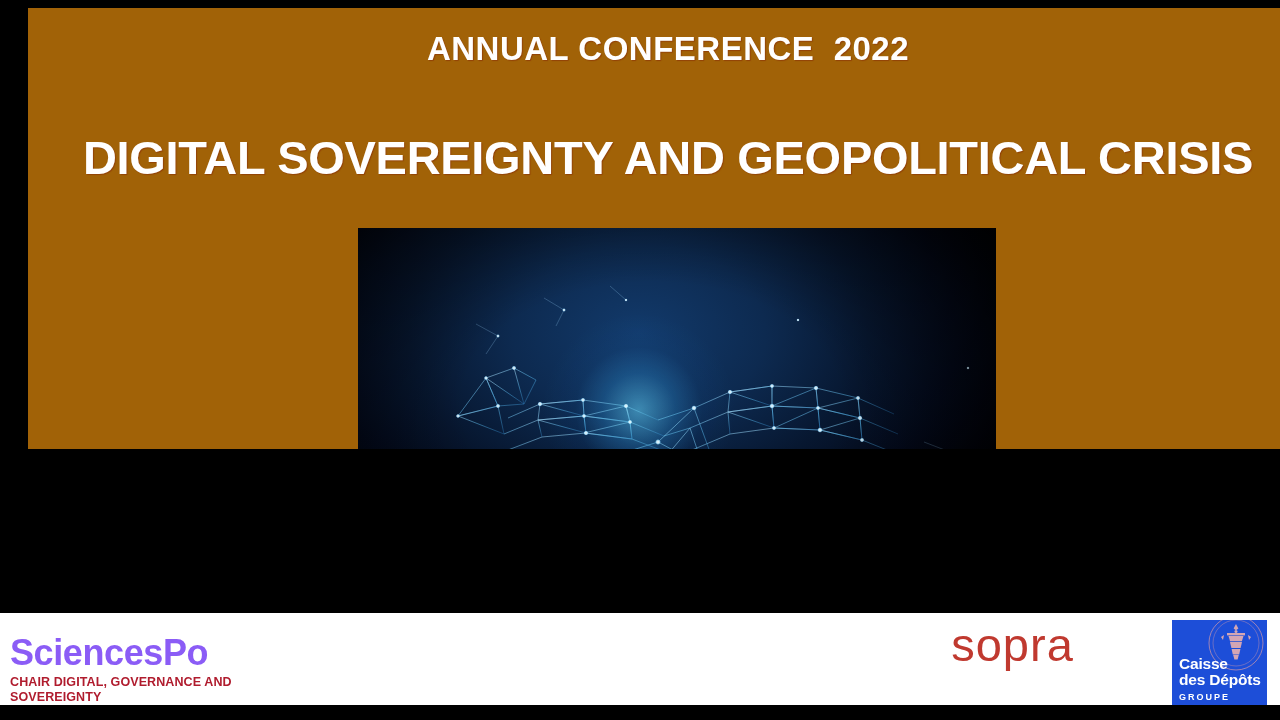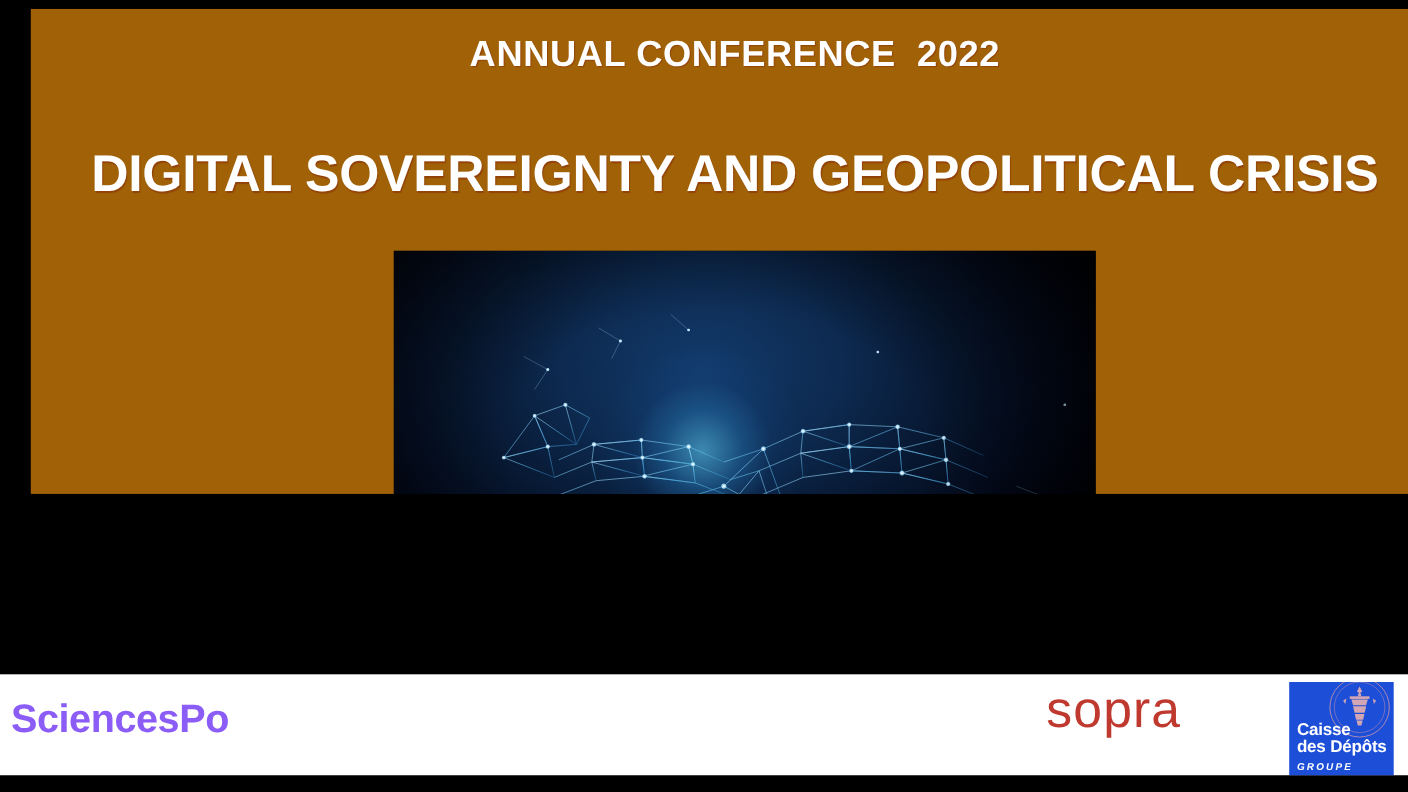--- a/index.html
+++ b/index.html
@@ -210,21 +210,20 @@
     letter-spacing: -0.2px;
   }
   #cdc-groupe {
     position: absolute;
     left: 7px;
     bottom: 3px;
     color: #ffffff;
     font-size: 9px;
     font-weight: bold;
     letter-spacing: 2px;
-    font-style: italic;
   }
 </style>
 </head>
 <body>
 
 <div id="slide-root">
 
   <div class="letterbox top"></div>
 
   <div id="stage">
@@ -394,20 +393,21 @@
       <div class="media-layer" id="media-glow"></div>
       <div class="media-layer" id="media-vignette"></div>
     </div>
 
   </div>
 
   <div id="logo-bar">
 
     <div id="logo-sciencespo">
       <div id="sp-wordmark">SciencesPo</div>
+      <div id="sp-subtitle">CHAIR DIGITAL, GOVERNANCE AND SOVEREIGNTY</div>
     </div>
 
     <div id="logo-soprasteria">
       <div id="ss-next">sopra</div>
     </div>
 
     <div id="logo-caisse">
       <div id="cdc-crest">
         <svg viewBox="0 0 58 58" width="58" height="58" aria-hidden="true">
           <circle cx="29" cy="29" r="27" fill="none" stroke="#f2a69f" stroke-width="0.8" opacity="0.75"></circle>

